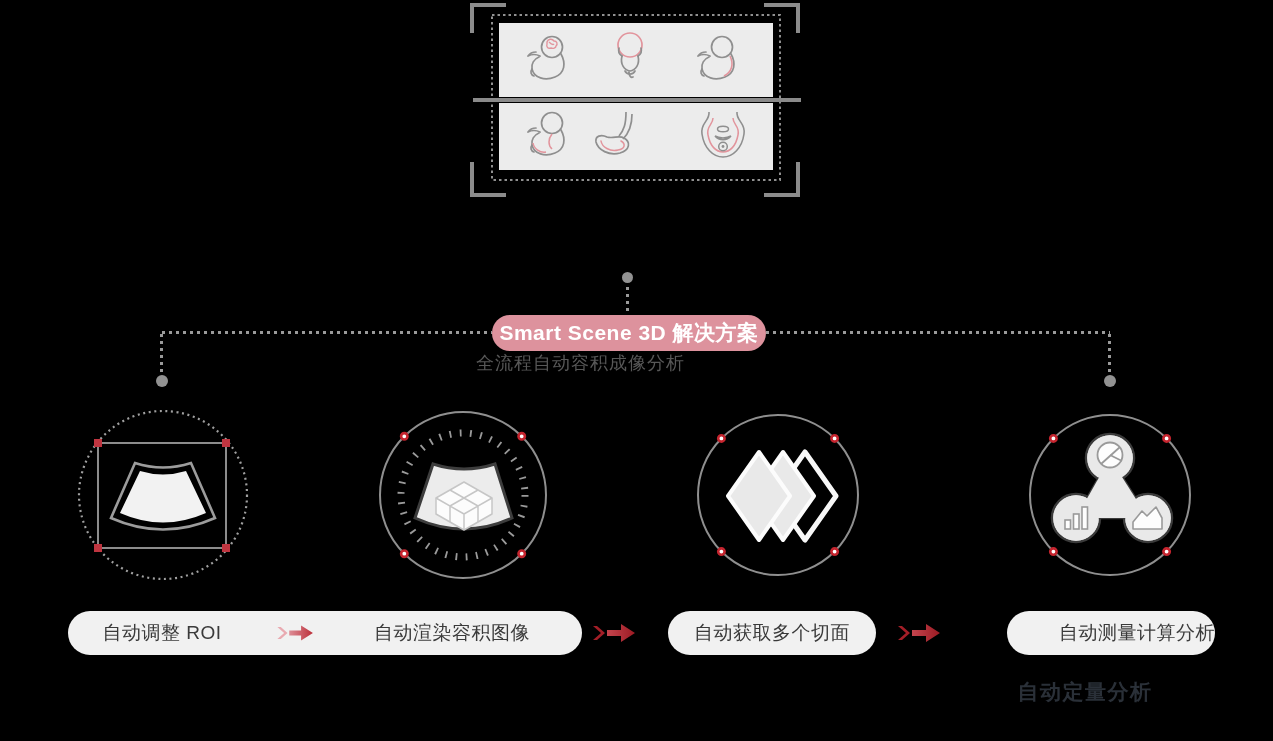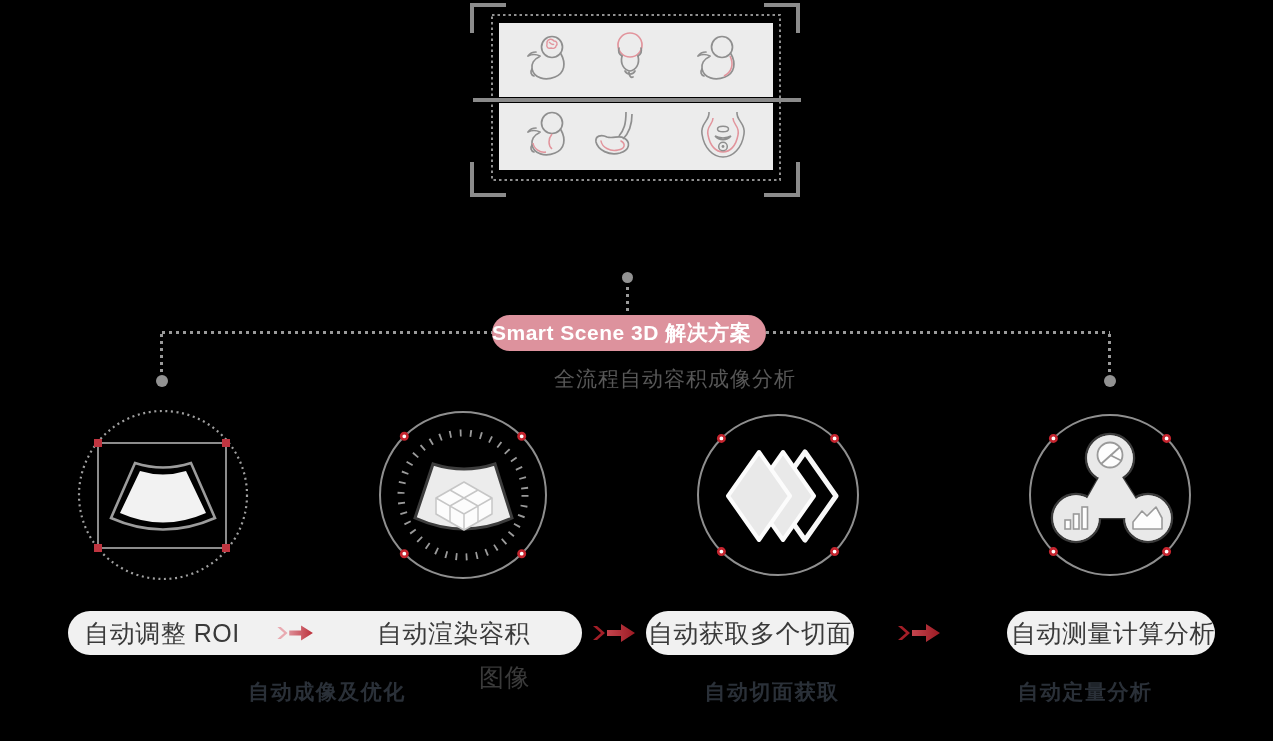--- a/index.html
+++ b/index.html
@@ -3,25 +3,25 @@
 <meta charset="utf-8">
 <style>
   html,body{margin:0;padding:0;background:#000;}
   .stage{position:relative;width:1273px;height:741px;background:#000;overflow:hidden;
          font-family:"Liberation Sans","DejaVu Sans",sans-serif;}
   .abs{position:absolute;}
   .dot{position:absolute;width:12px;height:12px;border-radius:50%;background:#929292;}
   .hdots{position:absolute;height:3px;background:repeating-linear-gradient(90deg,#9a9a9a 0 3px,transparent 3px 7px);}
   .vdots{position:absolute;width:3px;background:repeating-linear-gradient(180deg,#9a9a9a 0 3px,transparent 3px 7px);}
   .solution-pill{position:absolute;left:492px;top:315px;width:274px;height:36px;border-radius:18px;
-    background:#dd929d;color:#fff;font-weight:bold;font-size:21px;line-height:36px;letter-spacing:.5px;}
-  .subtitle{position:absolute;left:476px;top:365px;width:320px;text-align:right;color:#585858;
-    font-size:21px;font-weight:500;letter-spacing:1px;}
+    background:#dd929d;color:#fff;font-weight:bold;font-size:21px;line-height:36px;text-align:center;letter-spacing:.5px;}
+  .subtitle{position:absolute;left:476px;top:351px;width:320px;text-align:left;color:#585858;
+    font-size:18px;font-weight:500;letter-spacing:1px;}
   .step-pill{position:absolute;top:611px;height:44px;border-radius:22px;background:#f1f1f1;
-    color:#3a3a3a;font-size:25px;line-height:44px;text-align:center;letter-spacing:.5px;}
+    color:#3a3a3a;font-size:19px;line-height:44px;text-align:center;letter-spacing:.5px;}
   .pill-span{position:absolute;top:0;line-height:44px;text-align:center;}
   .stage-label{position:absolute;top:678px;width:200px;text-align:center;color:#2a3038;
     font-size:21px;font-weight:bold;letter-spacing:1.5px;}
   svg{display:block;}
 </style>
 </head>
 <body>
 
 <div class="stage">
 
@@ -184,32 +184,30 @@
     <defs>
       <linearGradient id="gradOut1" x1="0" y1="0" x2="1" y2="0">
         <stop offset="0" stop-color="#c4454e"></stop>
           <stop offset="1" stop-color="#9c1a23"></stop>
       </linearGradient>
     </defs>
     <path d="M2,6 L6,6 L14,13 L6,20 L2,20 L10,13 Z" fill="#a31e27"></path>
     <path d="M16,10 L30,10 L30,4 L44,13 L30,22 L30,16 L16,16 Z" fill="url(#gradOut1)"></path>
   </svg>
 
-  <div class="step-pill" style="left:646px;width:208px;">自动获取多个切面</div>
+  <div class="step-pill" style="left:668px;width:208px;">自动获取多个切面</div>
 
   <svg class="abs" style="left:896px;top:620px;" width="48" height="26" viewBox="0 0 48 26">
     <defs>
       <linearGradient id="gradOut2" x1="0" y1="0" x2="1" y2="0">
         <stop offset="0" stop-color="#c4454e"></stop>
           <stop offset="1" stop-color="#9c1a23"></stop>
       </linearGradient>
     </defs>
     <path d="M2,6 L6,6 L14,13 L6,20 L2,20 L10,13 Z" fill="#a31e27"></path>
     <path d="M16,10 L30,10 L30,4 L44,13 L30,22 L30,16 L16,16 Z" fill="url(#gradOut2)"></path>
   </svg>
 
   <div class="step-pill" style="left:1007px;width:208px;text-align:right;">自动测量计算分析</div>
 
-  <div class="stage-label" style="left:227px;">自动成像及优化</div>
-  <div class="stage-label" style="left:672px;">自动切面获取</div>
   <div class="stage-label" style="left:985px;text-align:center;">自动定量分析</div>
 
 </div>
 
 </body></html>

